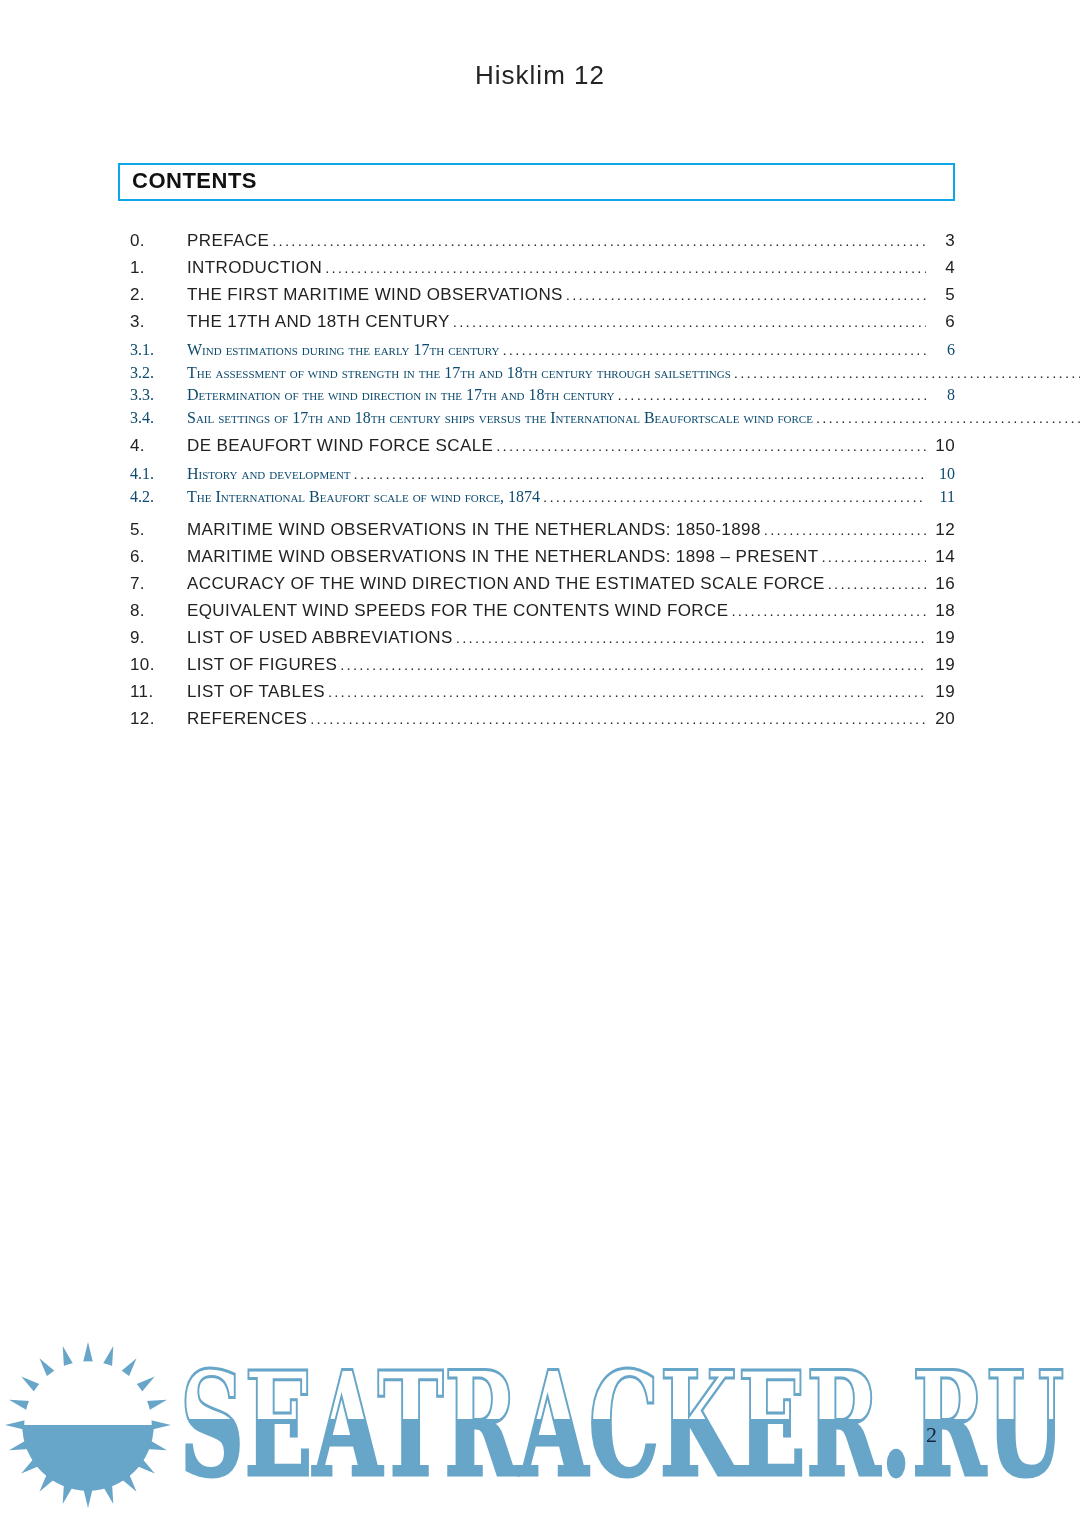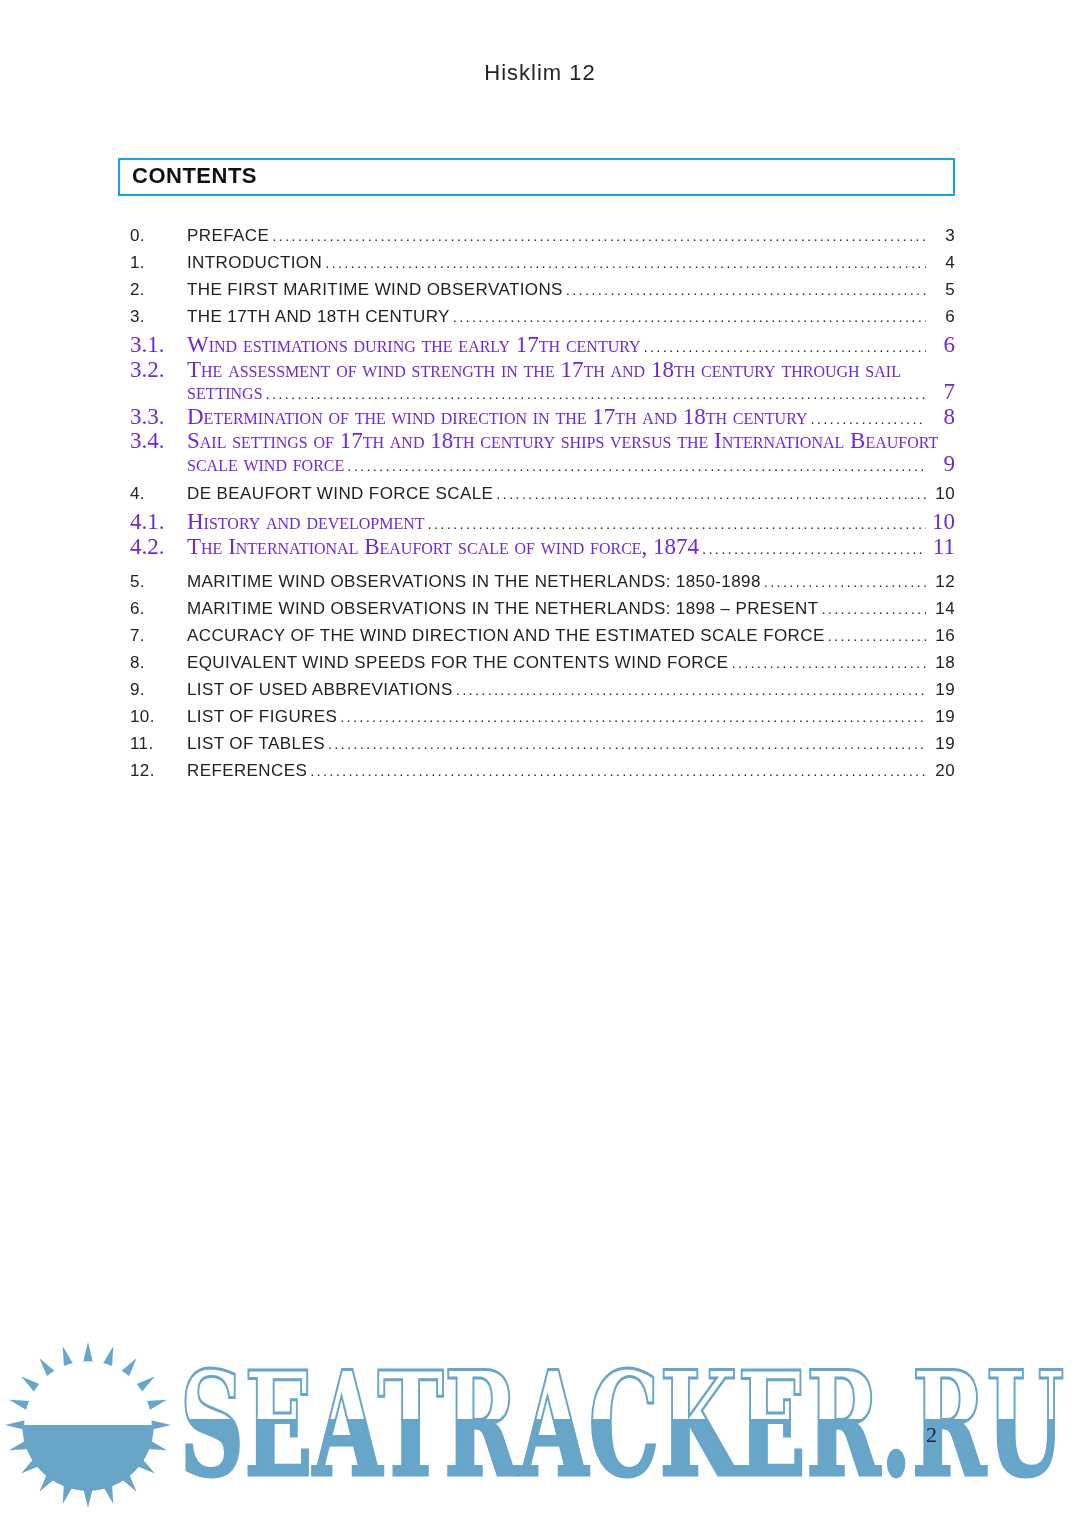--- a/index.html
+++ b/index.html
@@ -1,43 +1,43 @@
 <!DOCTYPE html>
 <html><head>
 <meta charset="utf-8">
 <style>
   html,body { margin:0; padding:0; background:#ffffff; }
   .page {
     position:relative; width:1080px; height:1515px; background:#ffffff;
     font-family:"Liberation Sans", sans-serif; color:#1b1b1b; overflow:hidden;
   }
   .header {
-    padding-top:60px; text-align:center; font-size:22px; letter-spacing:1px; color:#242424;
+    padding-top:60px; text-align:center; font-size:26px; letter-spacing:1px; color:#242424;
   }
   .contents-box {
     margin:72px 125px 0 118px; border:2px solid #0ea5e9; padding:3px 12px 5px 12px;
     background:#fff;
   }
   .contents-title { font-weight:bold; font-size:22px; letter-spacing:0.5px; color:#111; }
   .toc { margin:30px 125px 0 118px; }
   .row { display:flex; align-items:baseline; }
   .row-sans { font-size:17px; letter-spacing:0.4px; margin:7px 0; color:#222; }
   .row-serif {
     font-family:"Liberation Serif", serif; font-variant:small-caps;
-    font-size:23px; line-height:22.5px; color:#6d28d9; margin:0;justify-content:center;
+    font-size:16px; line-height:22.5px; color:#0c4a6e; margin:0;justify-content:center;
   }
   .num { flex:none; width:69px; padding-left:12px; box-sizing:border-box; }
   .title { flex:none; white-space:nowrap; }
   .dots { flex:1; overflow:hidden; white-space:nowrap; margin:0 3px; font-variant:normal; }
   .dots::after {
     content:"........................................................................................................................................................................................................";
     letter-spacing:2.2px; font-family:"Liberation Sans", sans-serif; font-size:15px; color:#2a2a2a;
   }
   .pg { flex:none; min-width:26px; text-align:right; }
-  .cont { flex:1; display:flex; flex-direction:column; min-width:0; }
+  .cont { flex:1; display:flex; flex-direction:row; min-width:0; }
   .l1 { white-space:nowrap; }
   .l2 { display:flex; align-items:baseline; }
   .watermark {
     position:absolute; left:0; right:0; bottom:8px; height:170px; z-index:2; pointer-events:none;
   }
   .sun { position:absolute; left:2px; bottom:-4px; }
   .wm-text { position:absolute; left:175px; bottom:2px; }
   .page-number {
     position:absolute; left:926px; top:1422px; z-index:3;
     font-family:"Liberation Serif", serif; font-size:22px; color:#16233f;

